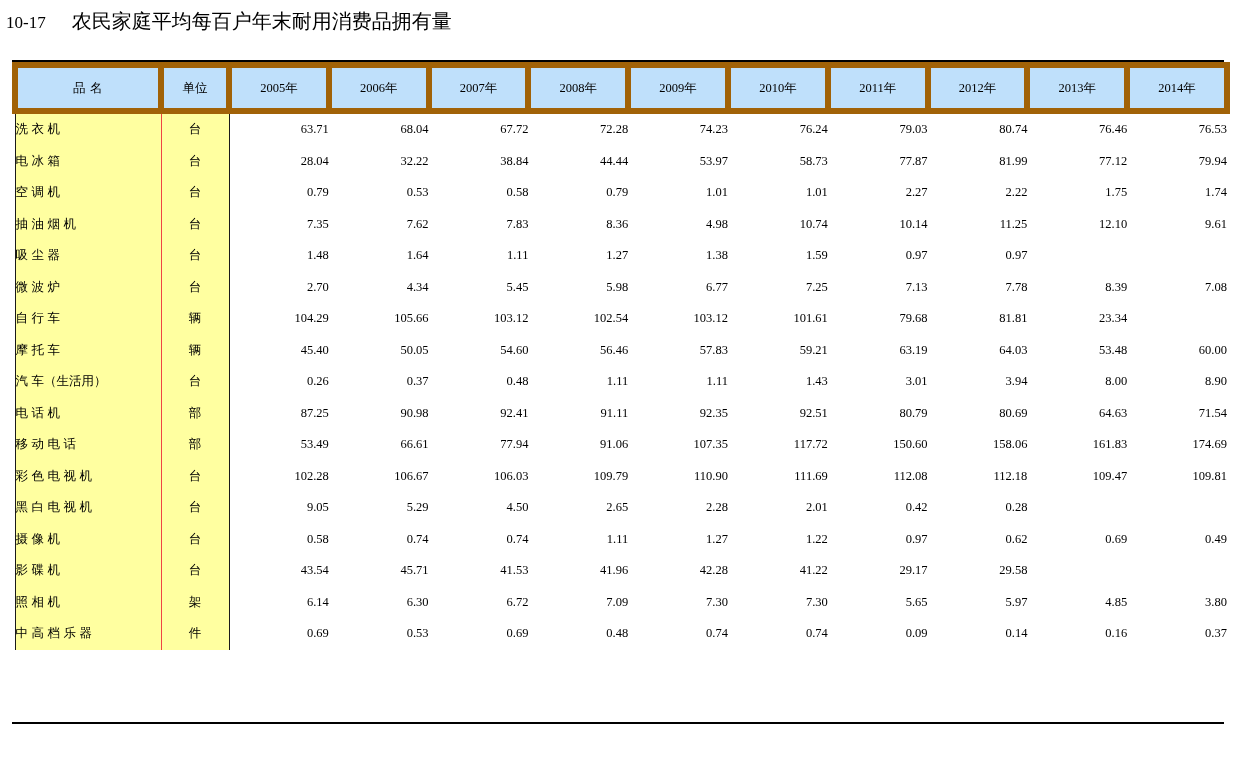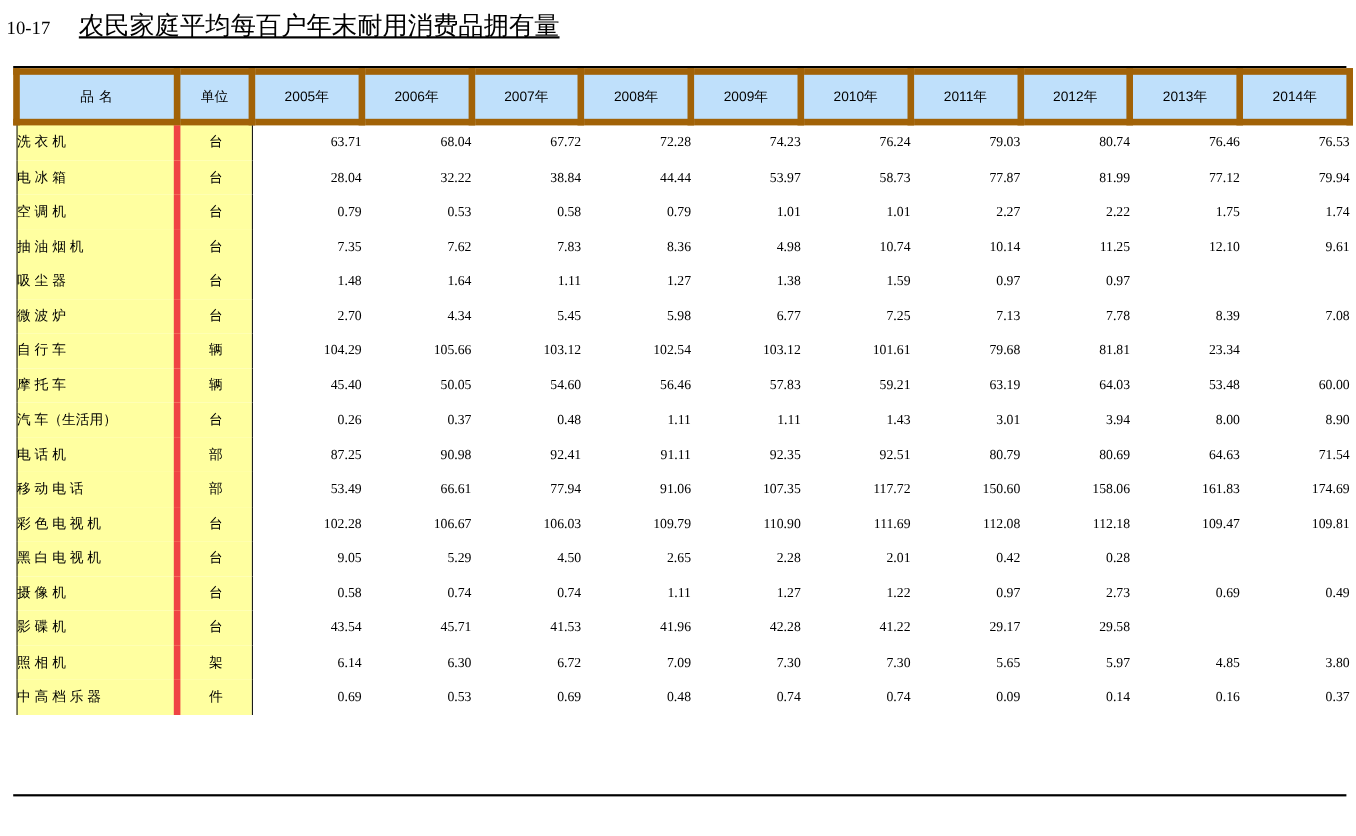--- a/index.html
+++ b/index.html
@@ -27,24 +27,23 @@
     font-size: 17px;
     font-family: "Liberation Serif", serif;
   }
   .title-num {
     font-family: "Liberation Serif", serif;
     font-size: 17px;
     margin-right: 26px;
     white-space: nowrap;
   }
   .title-text {
-    font-size: 23px;
+    font-size: 20px;
     font-weight: normal;
     white-space: nowrap;
-    text-decoration: underline;
   }
   .table-wrap {
     position: absolute;
     left: 12px;
     top: 62px;
     width: 1212px;
   }
   table.grid {
     border-collapse: collapse;
     table-layout: fixed;
@@ -80,21 +79,21 @@
     text-align: center;
     vertical-align: middle;
     font-size: 12.5px;
   }
   .hdr-name {
     letter-spacing: 0.5px;
   }
   .name-cell {
     background: #ffffa0;
     border-left: 1px solid #1a1a1a;
-    border-right: 6px solid #ef4444;
+    border-right: 1px solid #ef4444;
     height: 31.5px;
     padding-left: 8px;
     font-size: 13px;
     vertical-align: middle;
     white-space: nowrap;
   }
   .unit-cell {
     background: #ffffa0;
     border-right: 1px solid #1a1a1a;
     height: 31.5px;
@@ -105,21 +104,21 @@
   .num-cell {
     height: 31.5px;
     text-align: right;
     padding-right: 16px;
     vertical-align: middle;
     font-size: 12.5px;
     font-family: "Liberation Serif", serif;
     background: #ffffff;
   }
   .hdr-year {
-    font-family: Liberation Sans, sans-serif;
+    font-family: Liberation Serif, serif;
     font-size: 12.5px;
     text-align: center;
   }
 </style>
 </head>
 <body>
 
 <div class="page">
 
   <div class="title-row">
@@ -348,21 +347,21 @@
         <tr>
           <td class="name-cell">摄   像   机</td>
           <td class="unit-cell">台</td>
           <td class="num-cell">0.58</td>
           <td class="num-cell">0.74</td>
           <td class="num-cell">0.74</td>
           <td class="num-cell">1.11</td>
           <td class="num-cell">1.27</td>
           <td class="num-cell">1.22</td>
           <td class="num-cell">0.97</td>
-          <td class="num-cell">2.73</td>
+          <td class="num-cell">0.62</td>
           <td class="num-cell">0.69</td>
           <td class="num-cell">0.49</td>
         </tr>
         <tr>
           <td class="name-cell">影   碟   机</td>
           <td class="unit-cell">台</td>
           <td class="num-cell">43.54</td>
           <td class="num-cell">45.71</td>
           <td class="num-cell">41.53</td>
           <td class="num-cell">41.96</td>

